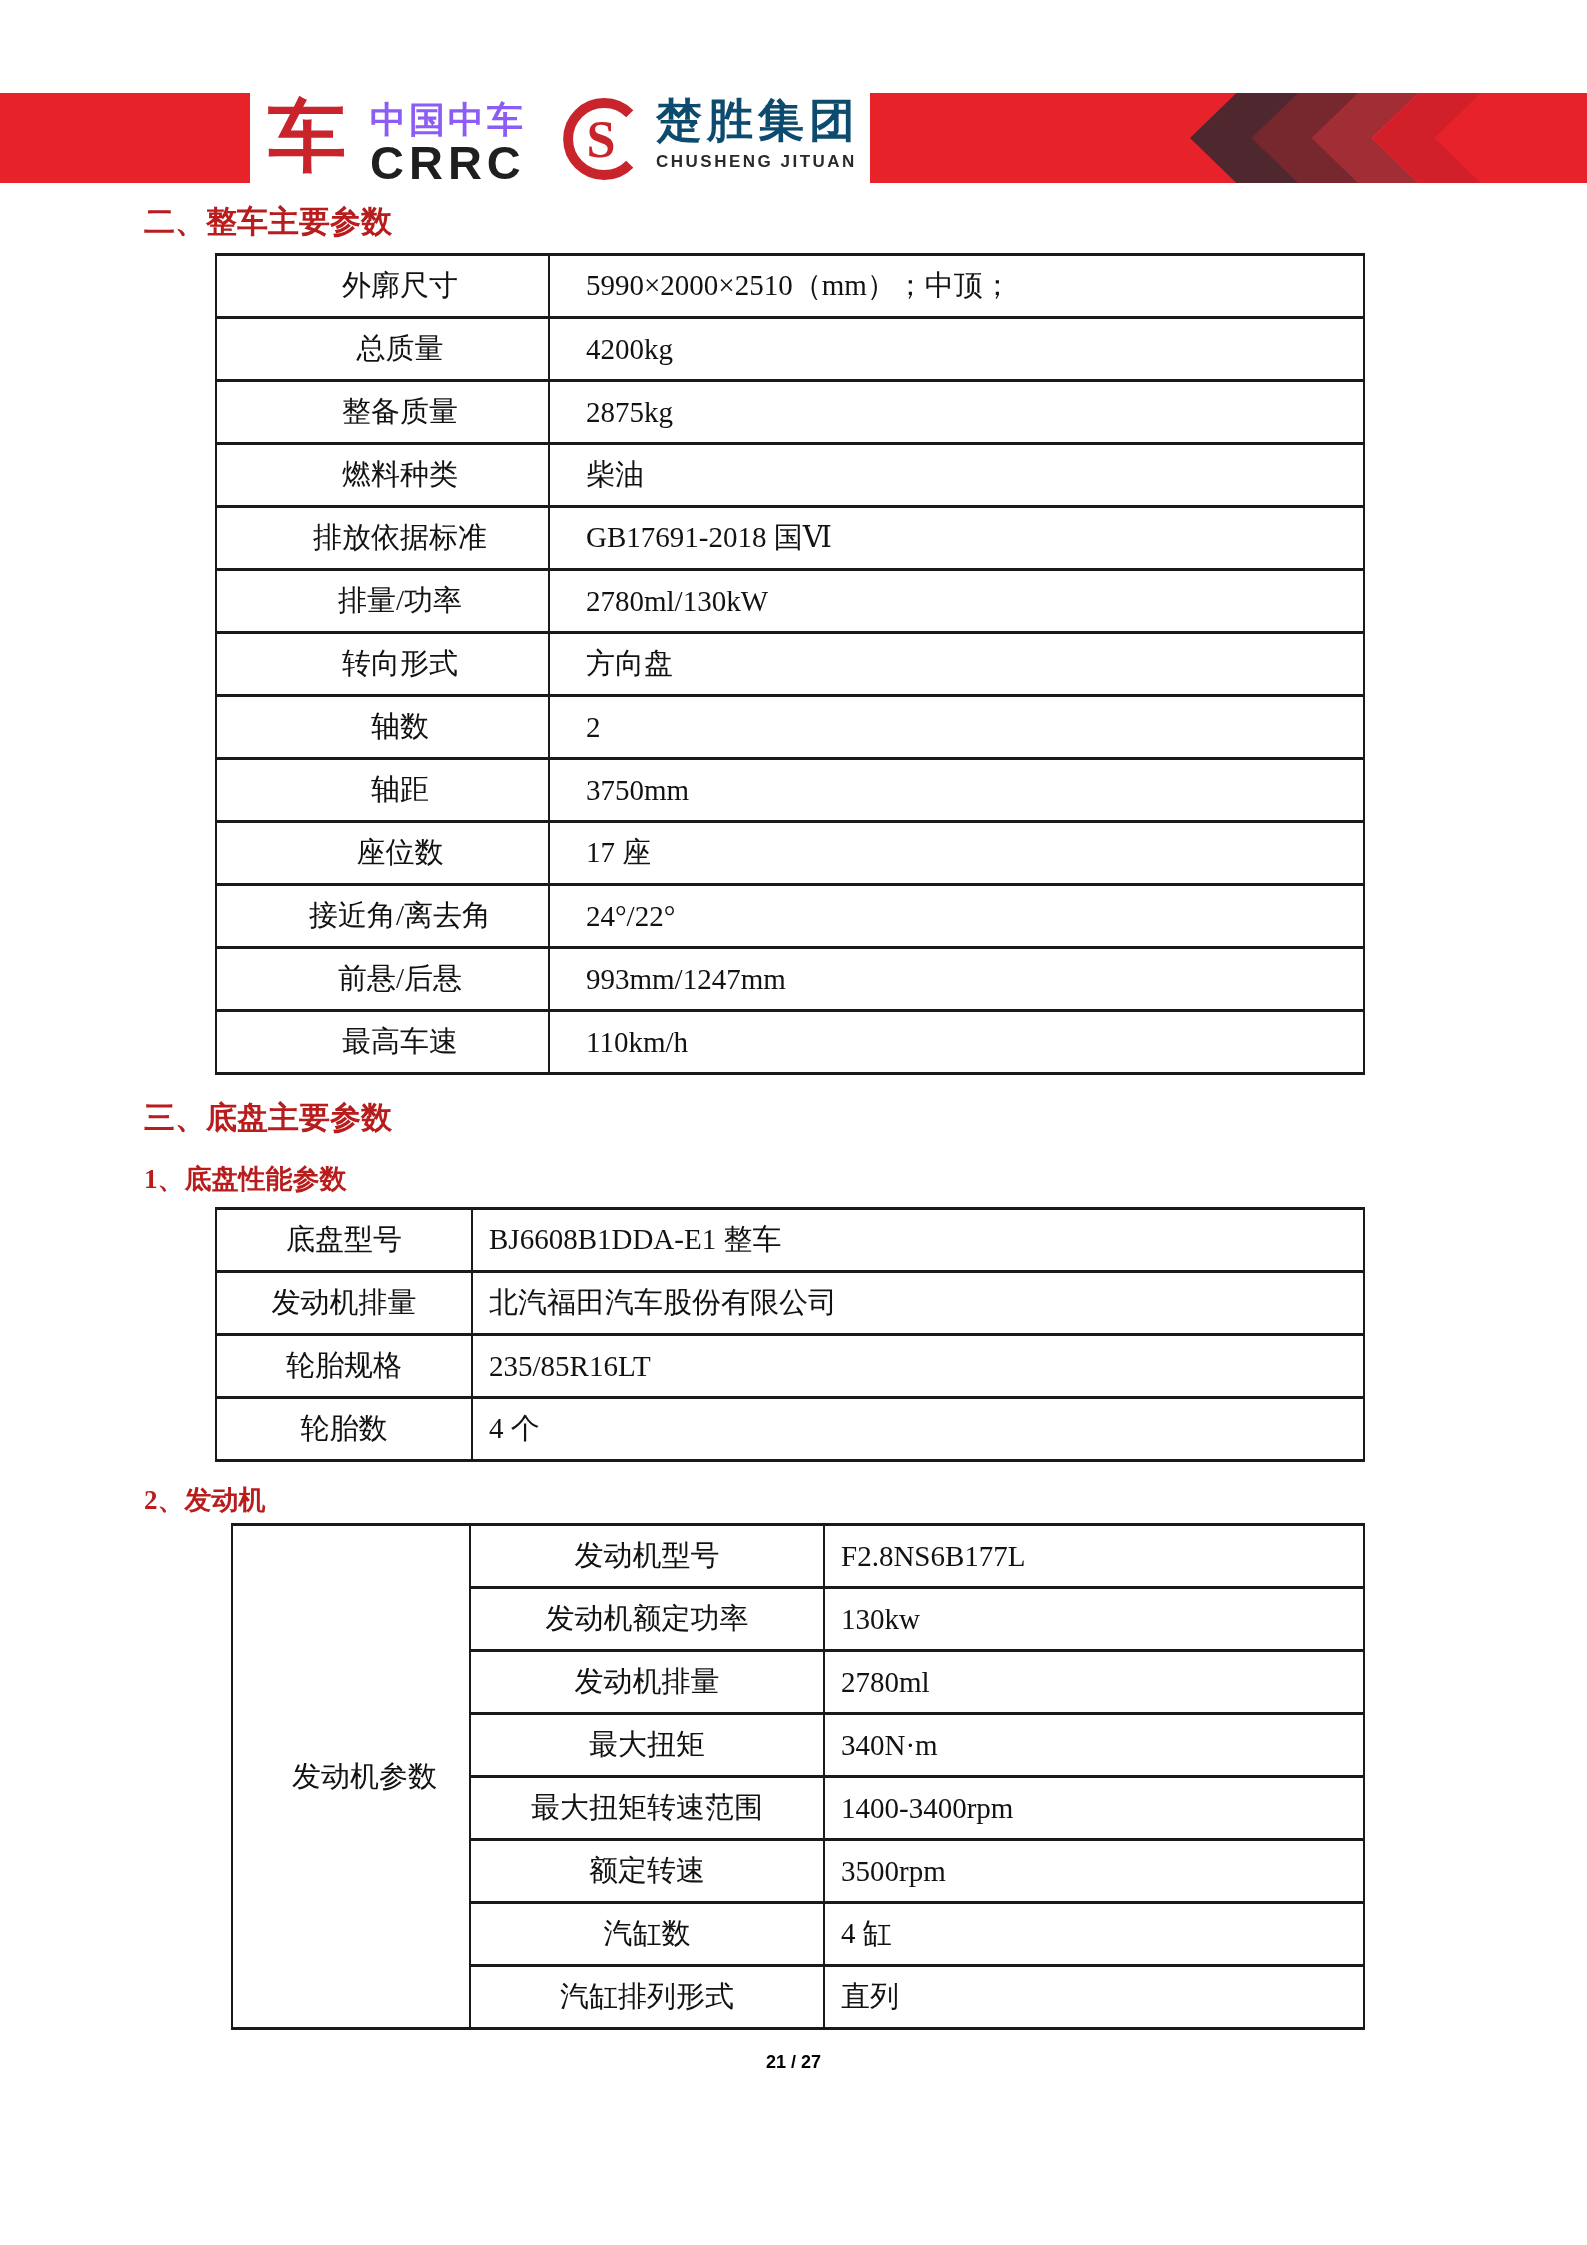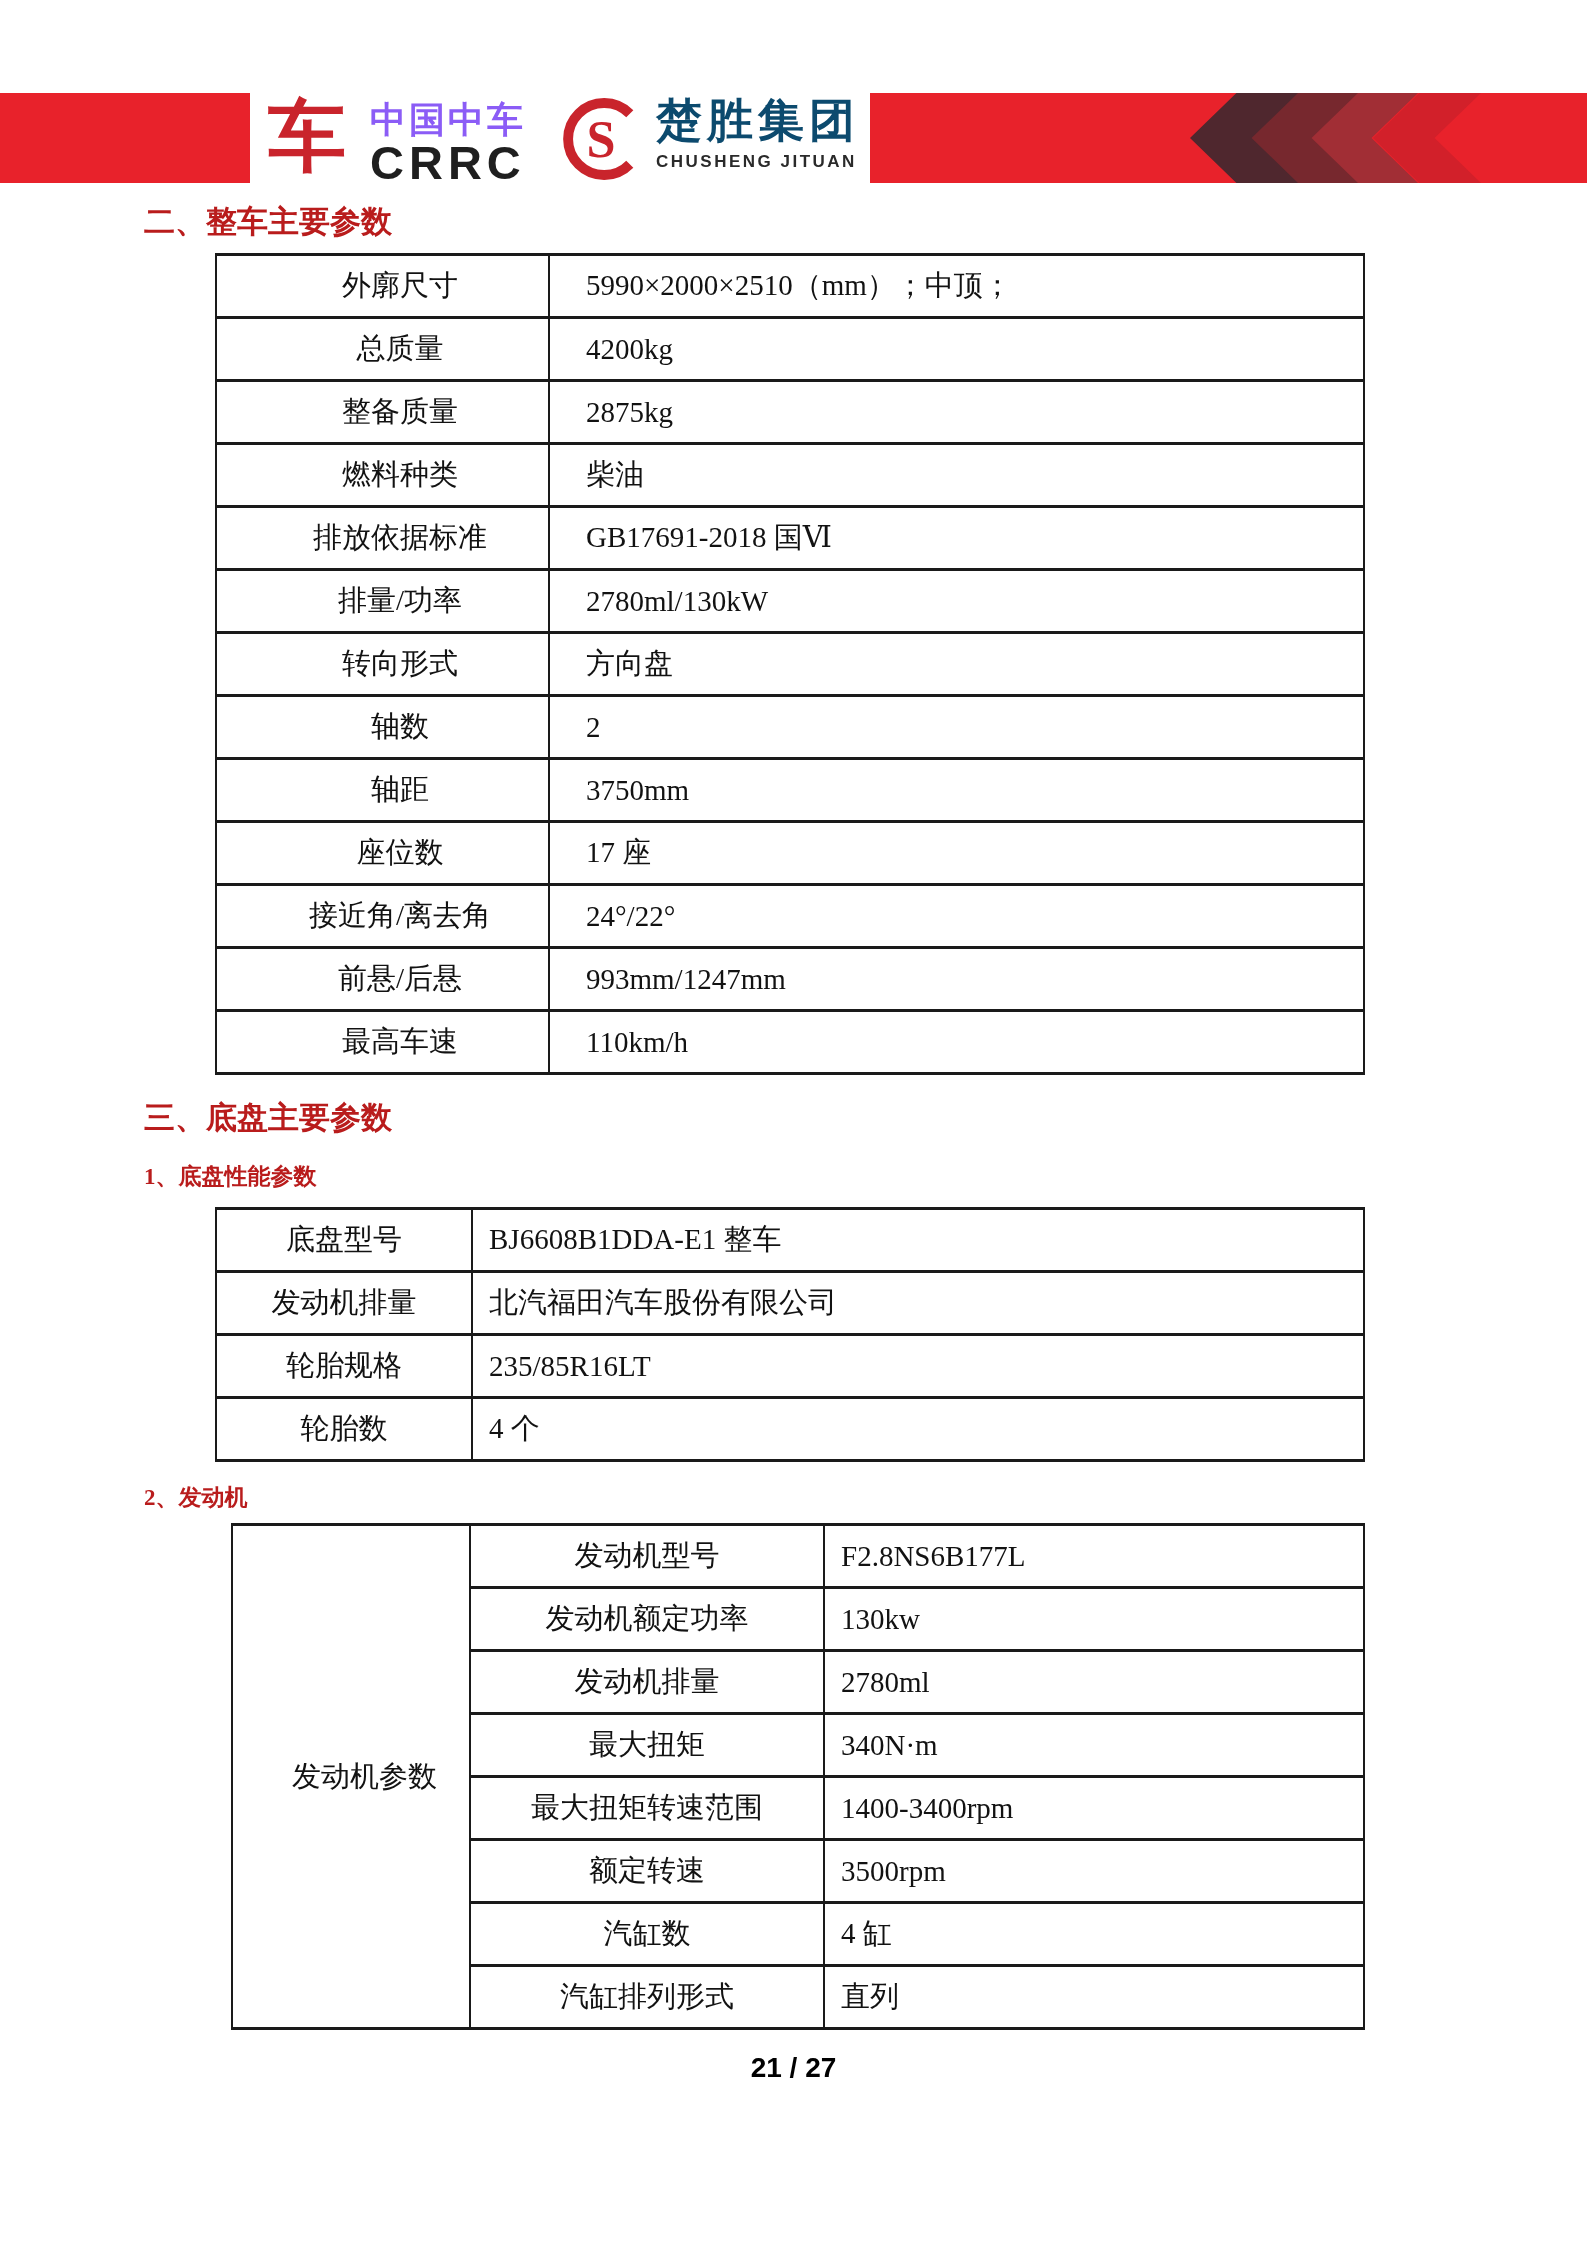--- a/index.html
+++ b/index.html
@@ -28,21 +28,21 @@
   .crrc-en{font-size:47px;font-weight:bold;letter-spacing:5px;color:#1f1f1f;
            font-family:"Liberation Sans",sans-serif;margin-top:1px;}
   .cs-logo{position:absolute;left:556px;top:94px;width:90px;height:90px;}
   .cs-text{position:absolute;left:656px;top:98px;line-height:1;}
   .cs-cn{font-size:46px;font-weight:bold;letter-spacing:5px;color:#0c4a6e;}
   .cs-en{font-size:17px;font-weight:bold;letter-spacing:2.5px;color:#2a2a2a;
          font-family:"Liberation Sans",sans-serif;margin-top:9px;}
   
   .heading{position:absolute;left:144px;font-weight:bold;color:#b91c1c;}
   .h-main{font-size:31px;}
-  .h-sub{font-size:23px;}
+  .h-sub{font-size:27px;}
   #h-vehicle{top:201px;}
   #h-chassis{top:1097px;}
   #h-chassis-sub1{top:1161px;}
   #h-engine{top:1482px;}
   
   table.spec{border-collapse:collapse;table-layout:fixed;position:absolute;
              background:#fff;}
   table.spec td{
     border-top:3px solid #1a1a1a;border-bottom:3px solid #1a1a1a;
     border-left:2px solid #1a1a1a;border-right:2px solid #1a1a1a;
@@ -53,21 +53,21 @@
   td.grp{text-align:center;padding-left:28px;}
   #t-vehicle{left:215px;top:253px;width:1150px;}
   #t-vehicle td{height:58px;padding-left:36px;}
   #t-chassis{left:215px;top:1207px;width:1150px;}
   #t-chassis td{height:58px;}
   #t-engine{left:231px;top:1523px;width:1134px;}
   #t-engine td{height:58px;border-radius:25px;}
   
   .footer{
     position:absolute;left:0;right:0;top:2052px;text-align:center;
-    font-family:"Liberation Sans",sans-serif;font-size:28px;font-weight:bold;
+    font-family:"Liberation Sans",sans-serif;font-size:18px;font-weight:bold;
     color:#000;
   }
 </style>
 </head>
 <body>
 
 <div class="page">
 
   <div class="hdr-bar left"></div>
   <div class="hdr-bar right">

